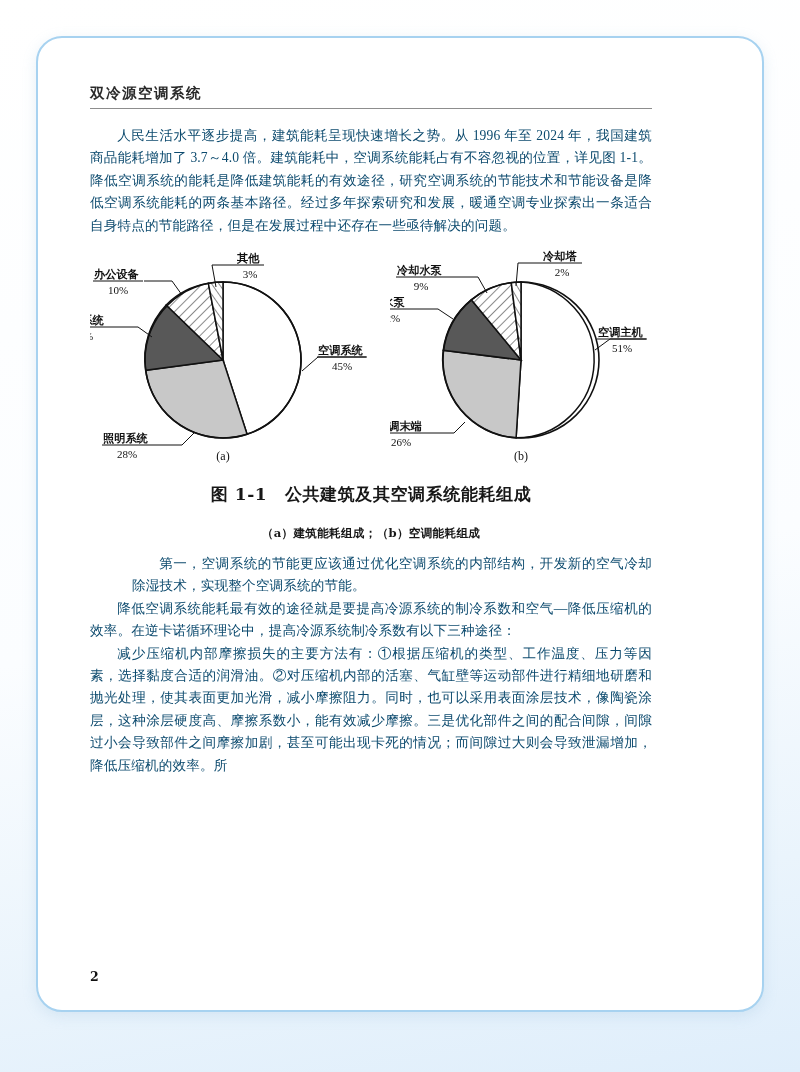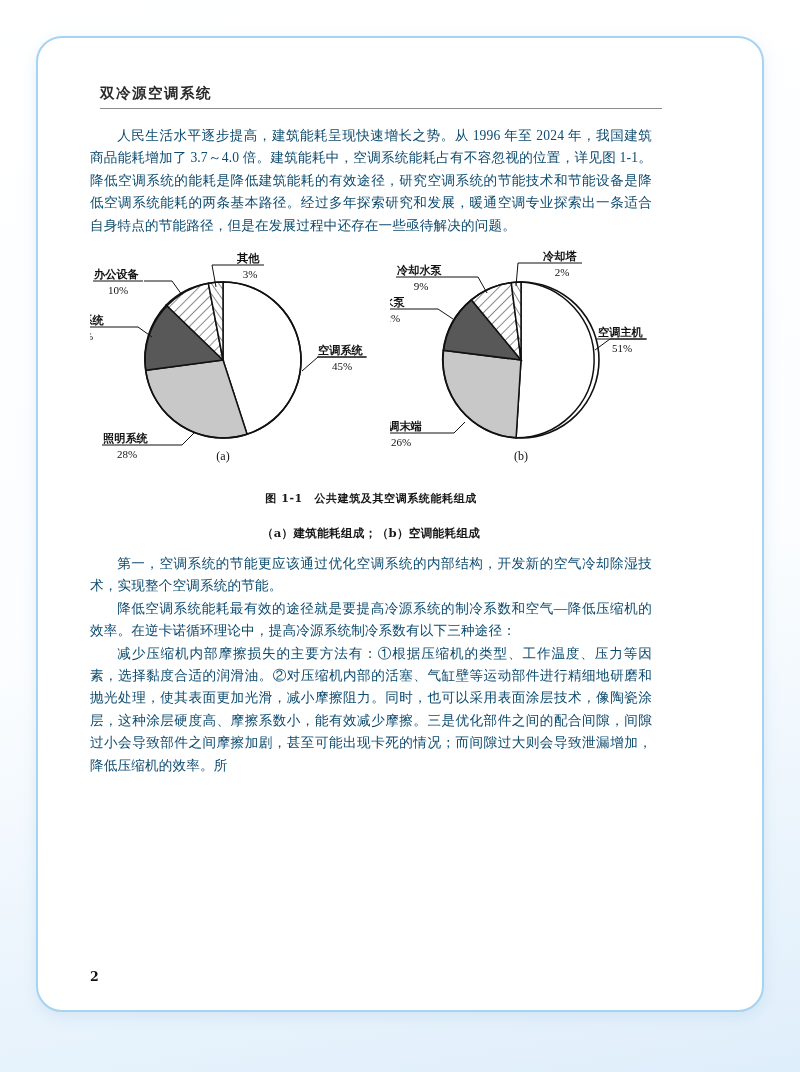--- a/index.html
+++ b/index.html
@@ -33,21 +33,21 @@
     position: absolute;
     left: 52px;
     top: 22px;
     width: 624px;
     height: 930px;
   }
 
   
   .running-head {
     width: 562px;
-    margin: 24px 0 0 10px;
+    margin: 24px 0 0 0;
     padding-bottom: 5px;
     border-bottom: 1.3px solid #8d8d8d;
     font-size: 14.5px;
     letter-spacing: 1.5px;
     color: #2a2a2a;
     font-family: "DejaVu Serif", "Liberation Serif", serif;
     font-weight: 600;
   }
 
   
@@ -83,22 +83,22 @@
   .charts-row {
     display: flex;
     justify-content: flex-start;
     align-items: flex-start;
   }
   .chart-wrap { position: relative; }
 
   .fig-caption {
     text-align: center;
     width: 562px;
-    margin-top: 18px;
-    font-size: 11px;
+    margin-top: 10px;
+    font-size: 17px;
     font-weight: 700;
     color: #171717;
     letter-spacing: 0.6px;
     font-family: "DejaVu Serif", "Liberation Serif", serif;
   }
   .fig-subcaption {
     text-align: center;
     width: 562px;
     margin-top: 20px;
     font-size: 11.6px;
@@ -260,21 +260,21 @@
               <text class="panel-id" x="131" y="213" text-anchor="middle">(b)</text>
             </svg>
           </div>
 
         </div>
 
         <div class="fig-caption">图 1-1　公共建筑及其空调系统能耗组成</div>
         <div class="fig-subcaption">（a）建筑能耗组成；（b）空调能耗组成</div>
       </div>
 
-      <p class="para indent" style="margin-top:12px;">第一，空调系统的节能更应该通过优化空调系统的内部结构，开发新的空气冷却除湿技术，实现整个空调系统的节能。</p>
+      <p class="para indent" style="margin-top:12px;margin-left:42px;">第一，空调系统的节能更应该通过优化空调系统的内部结构，开发新的空气冷却除湿技术，实现整个空调系统的节能。</p>
       <p class="para indent">降低空调系统能耗最有效的途径就是要提高冷源系统的制冷系数和空气—降低压缩机的效率。在逆卡诺循环理论中，提高冷源系统制冷系数有以下三种途径：</p>
 
 
 
       <p class="para indent">减少压缩机内部摩擦损失的主要方法有：①根据压缩机的类型、工作温度、压力等因素，选择黏度合适的润滑油。②对压缩机内部的活塞、气缸壁等运动部件进行精细地研磨和抛光处理，使其表面更加光滑，减小摩擦阻力。同时，也可以采用表面涂层技术，像陶瓷涂层，这种涂层硬度高、摩擦系数小，能有效减少摩擦。三是优化部件之间的配合间隙，间隙过小会导致部件之间摩擦加剧，甚至可能出现卡死的情况；而间隙过大则会导致泄漏增加，降低压缩机的效率。所</p>
     </div>
 
     <div class="page-number">2</div>
   </div>
 </div>

